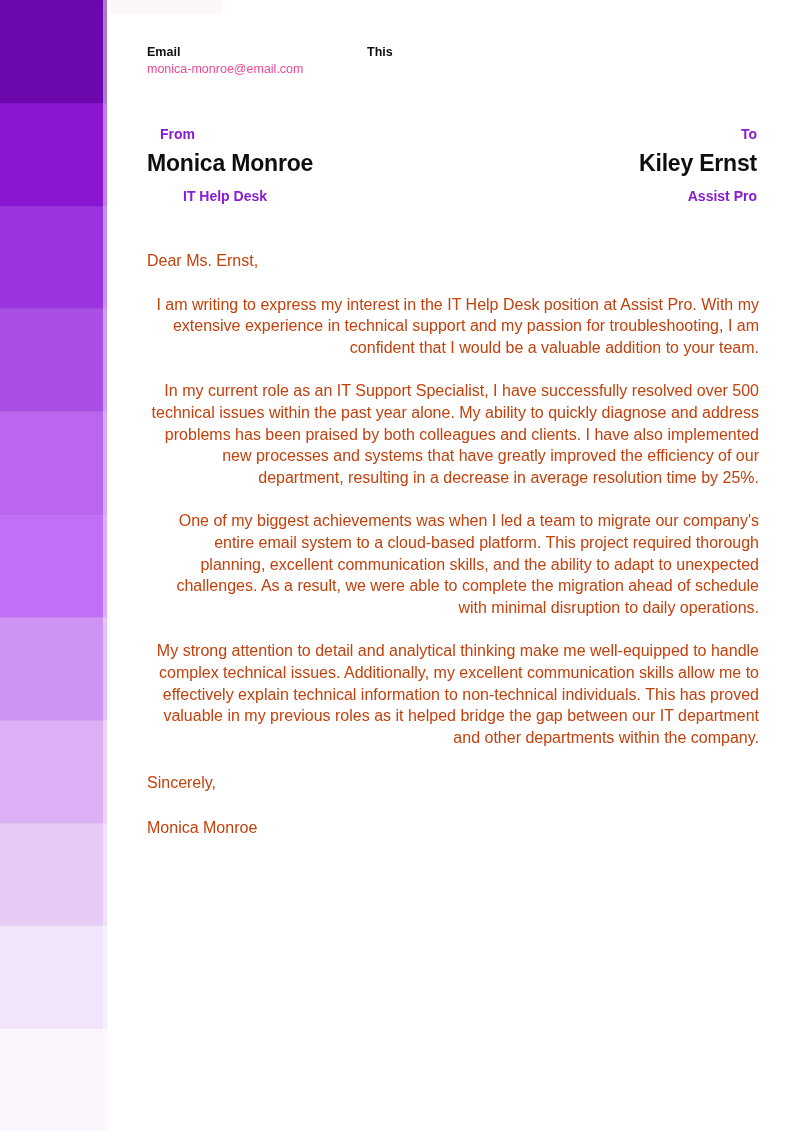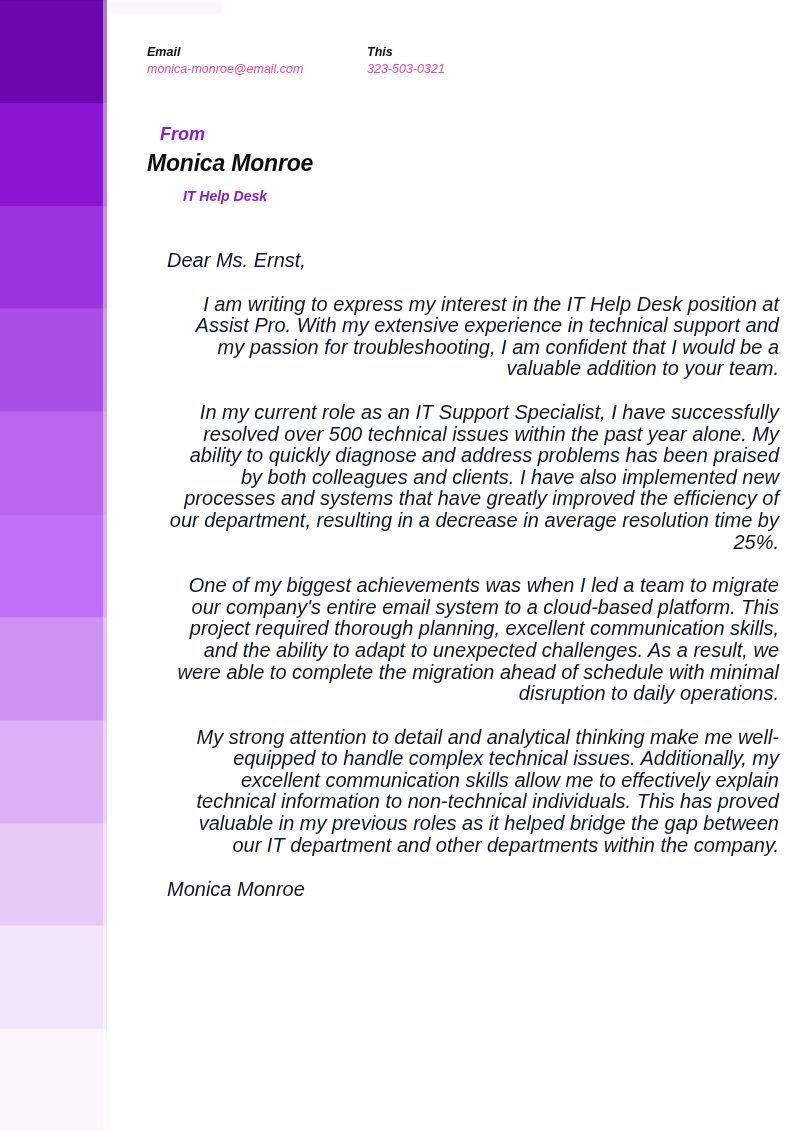--- a/index.html
+++ b/index.html
@@ -12,21 +12,20 @@
     background: #ffffff;
     font-family: "Liberation Sans", "DejaVu Sans", sans-serif;
     color: #1b1b1b;
     overflow: hidden;
     position: relative;
   }
   .page {
     width: 800px;
     height: 1131px;
     position: relative;
-    font-style: italic;
   }
   
   .sidebar {
     position: absolute;
     left: 0;
     top: 0;
     width: 107px;
     height: 1131px;
     display: flex;
     flex-direction: column;
@@ -87,21 +86,21 @@
   }
   
   .parties-row {
     margin-top: 46px;
     display: flex;
     justify-content: space-between;
     align-items: flex-start;
   }
   .party.to { text-align: right; }
   .party-label {
-    font-size: 18px;
+    font-size: 14px;
     font-weight: bold;
     line-height: 19px;
     padding-left: 13px;
   }
   .party-name {
     font-size: 23px;
     font-weight: bold;
     color: #0f0f0f;
     line-height: 31px;
     margin-top: 4px;
@@ -111,24 +110,23 @@
     font-size: 14px;
     font-weight: bold;
     line-height: 19px;
     margin-top: 8px;
     margin-left: 36px;
   }
   
   .letter {
     margin-top: 44px;
     width: 612px;
-    font-size: 20px;
+    font-size: 16px;
     line-height: 21.6px;
-    color: #0f172a;
-    margin-left: 20px;
+    color: #c2410c;
   }
   .greeting { margin: 0; }
   .paras .para { margin: 22px 0 0 0; text-align: right; }
   .closing { margin: 24px 0 0 0; }
   .signature { margin: 23px 0 0 0; }
 </style>
 </head>
 <body>
 
 <div class="page">
@@ -151,37 +149,42 @@
 
   <div class="content">
 
     <div class="contact-row">
       <div class="contact-col c1">
         <div class="contact-label">Email</div>
         <div class="contact-value">monica-monroe@email.com</div>
       </div>
       <div class="contact-col c2">
         <div class="contact-label">This</div>
-        <div class="contact-value">323-503-0321</div>
       </div>
     </div>
 
     <div class="parties-row">
       <div class="party from">
         <div class="party-label accent" style="color: rgb(138, 27, 209);">From</div>
         <div class="party-name">Monica Monroe</div>
         <div class="party-sub accent" style="color: rgb(138, 27, 209);">IT Help Desk</div>
+      </div>
+      <div class="party to">
+        <div class="party-label accent" style="color: rgb(138, 27, 209);">To</div>
+        <div class="party-name">Kiley Ernst</div>
+        <div class="party-sub accent" style="color: rgb(138, 27, 209);">Assist Pro</div>
       </div>
     </div>
 
     <div class="letter">
       <p class="greeting">Dear Ms. Ernst,</p>
       <div class="paras">
           <p class="para">I am writing to express my interest in the IT Help Desk position at Assist Pro. With my extensive experience in technical support and my passion for troubleshooting, I am confident that I would be a valuable addition to your team.</p>
           <p class="para">In my current role as an IT Support Specialist, I have successfully resolved over 500 technical issues within the past year alone. My ability to quickly diagnose and address problems has been praised by both colleagues and clients. I have also implemented new processes and systems that have greatly improved the efficiency of our department, resulting in a decrease in average resolution time by 25%.</p>
           <p class="para">One of my biggest achievements was when I led a team to migrate our company's entire email system to a cloud-based platform. This project required thorough planning, excellent communication skills, and the ability to adapt to unexpected challenges. As a result, we were able to complete the migration ahead of schedule with minimal disruption to daily operations.</p>
           <p class="para">My strong attention to detail and analytical thinking make me well-equipped to handle complex technical issues. Additionally, my excellent communication skills allow me to effectively explain technical information to non-technical individuals. This has proved valuable in my previous roles as it helped bridge the gap between our IT department and other departments within the company.</p>
         </div>
+      <p class="closing">Sincerely,</p>
       <p class="signature">Monica Monroe</p>
     </div>
 
   </div>
 </div>
 
 </body></html>

